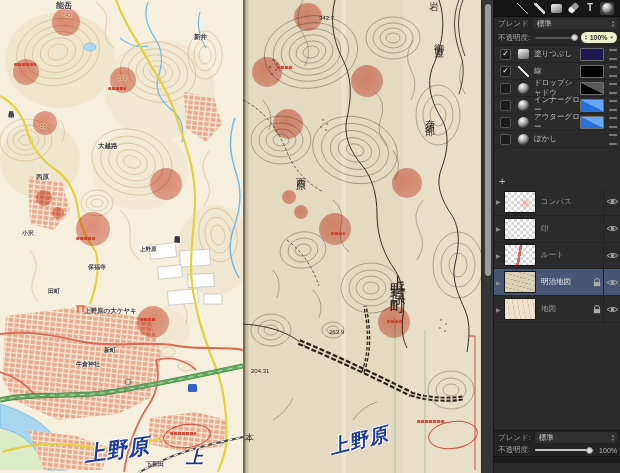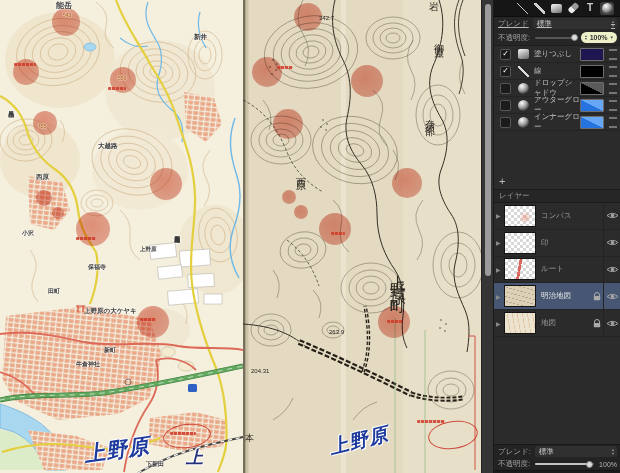--- a/index.html
+++ b/index.html
@@ -35,21 +35,21 @@
   .tool.sel{background:#3e3e3e;}
   .tl-line{width:11px;height:11px;background:linear-gradient(45deg,transparent 47%,#c8c8c8 47% 53%,transparent 53%);}
   .tl-brush{width:11px;height:11px;background:linear-gradient(45deg,transparent 42%,#d0d0d0 42% 60%,transparent 60%);}
   .tl-grad{width:11px;height:9px;border-radius:2px;background:linear-gradient(155deg,#fafafa,#6e6e6e);}
   .tl-eraser{width:11px;height:6px;border-radius:2px;transform:rotate(-45deg);
              background:linear-gradient(90deg,#ececec 45%,#9a9a9a 45%);}
   .tl-text{font-size:10px;font-weight:bold;color:#cfcfcf;line-height:1;}
   .tl-sphere{width:11px;height:11px;border-radius:50%;
              background:radial-gradient(circle at 35% 28%,#fff,#a8a8a8 40%,#2a2a2a 82%);}
   .p-row{display:flex;align-items:center;padding:0 4px;}
-  .blend-row{height:13px;background:#262626;text-decoration:underline;}
+  .blend-row{height:13px;background:#262626;}
   .p-lab{font-size:7.5px;color:#a2a2a2;white-space:nowrap;}
   .dropdown{flex:1;height:11px;margin-left:4px;background:#303030;border-radius:2px;
             display:flex;align-items:center;padding:0 2px 0 4px;}
   .dropdown .val{font-size:7.5px;color:#ccc;}
   .arrows{margin-left:auto;display:flex;flex-direction:column;font-size:4px;line-height:3.4px;color:#8d8d8d;}
   .opacity-row{height:15px;background:#262626;border-bottom:1px solid #1e1e1e;}
   .slider{position:relative;height:2px;background:#565656;border-radius:1px;flex:1;margin:0 5px;}
   .knob{position:absolute;top:-2.5px;width:7px;height:7px;border-radius:50%;background:#dcdcdc;border:1px solid #888;box-sizing:border-box;}
   .num-yellow{height:11px;background:#eef0c9;border-radius:6px;display:flex;align-items:center;
               padding:0 3px;color:#333;}
@@ -510,40 +510,48 @@
           </span>
           <span class="fx-label">ドロップシャドウ</span>
           <span class="swatch" style="background: linear-gradient(to right top, rgb(0, 0, 0) 49%, rgb(90, 90, 90) 51%);"></span>
           <span class="handle"></span>
         </div>
         <div class="fx-row">
           <span class="cb"></span>
           <span class="fx-icon">
             <span class="ic-sphere"></span>
           </span>
-          <span class="fx-label">アウターグロー</span>
+          <span class="fx-label">インナーグロー</span>
           <span class="swatch" style="background: linear-gradient(to right top, rgb(38, 115, 224) 49%, rgb(102, 166, 245) 51%);"></span>
           <span class="handle"></span>
         </div>
         <div class="fx-row">
           <span class="cb"></span>
           <span class="fx-icon">
             <span class="ic-sphere"></span>
           </span>
-          <span class="fx-label">インナーグロー</span>
+          <span class="fx-label">アウターグロー</span>
           <span class="swatch" style="background: linear-gradient(to right top, rgb(38, 115, 224) 49%, rgb(102, 166, 245) 51%);"></span>
+          <span class="handle"></span>
+        </div>
+        <div class="fx-row">
+          <span class="cb"></span>
+          <span class="fx-icon">
+            <span class="ic-sphere"></span>
+          </span>
+          <span class="fx-label">ぼかし</span>
+          <span class="swatch" style="visibility: hidden;"></span>
           <span class="handle"></span>
         </div>
       </div>
 
     <div class="add-zone">
       <button class="add-btn">+</button>
     </div>
 
-    <div class="layers-header">レイヤー</div>
 
     <div class="layers">
 
     <div class="layer-row">
           <span class="disclosure">▶</span>
           <span class="thumb th-checker-faint"></span>
           <span class="l-name">コンパス</span>
           <span class="lock" style="visibility: hidden;">
             <svg width="8" height="9" viewBox="0 0 8 9">
               <path d="M1.5,4 V3 a2.5,2.5 0 0 1 5,0 V4" fill="none" stroke="#aaa" stroke-width="1"></path>

